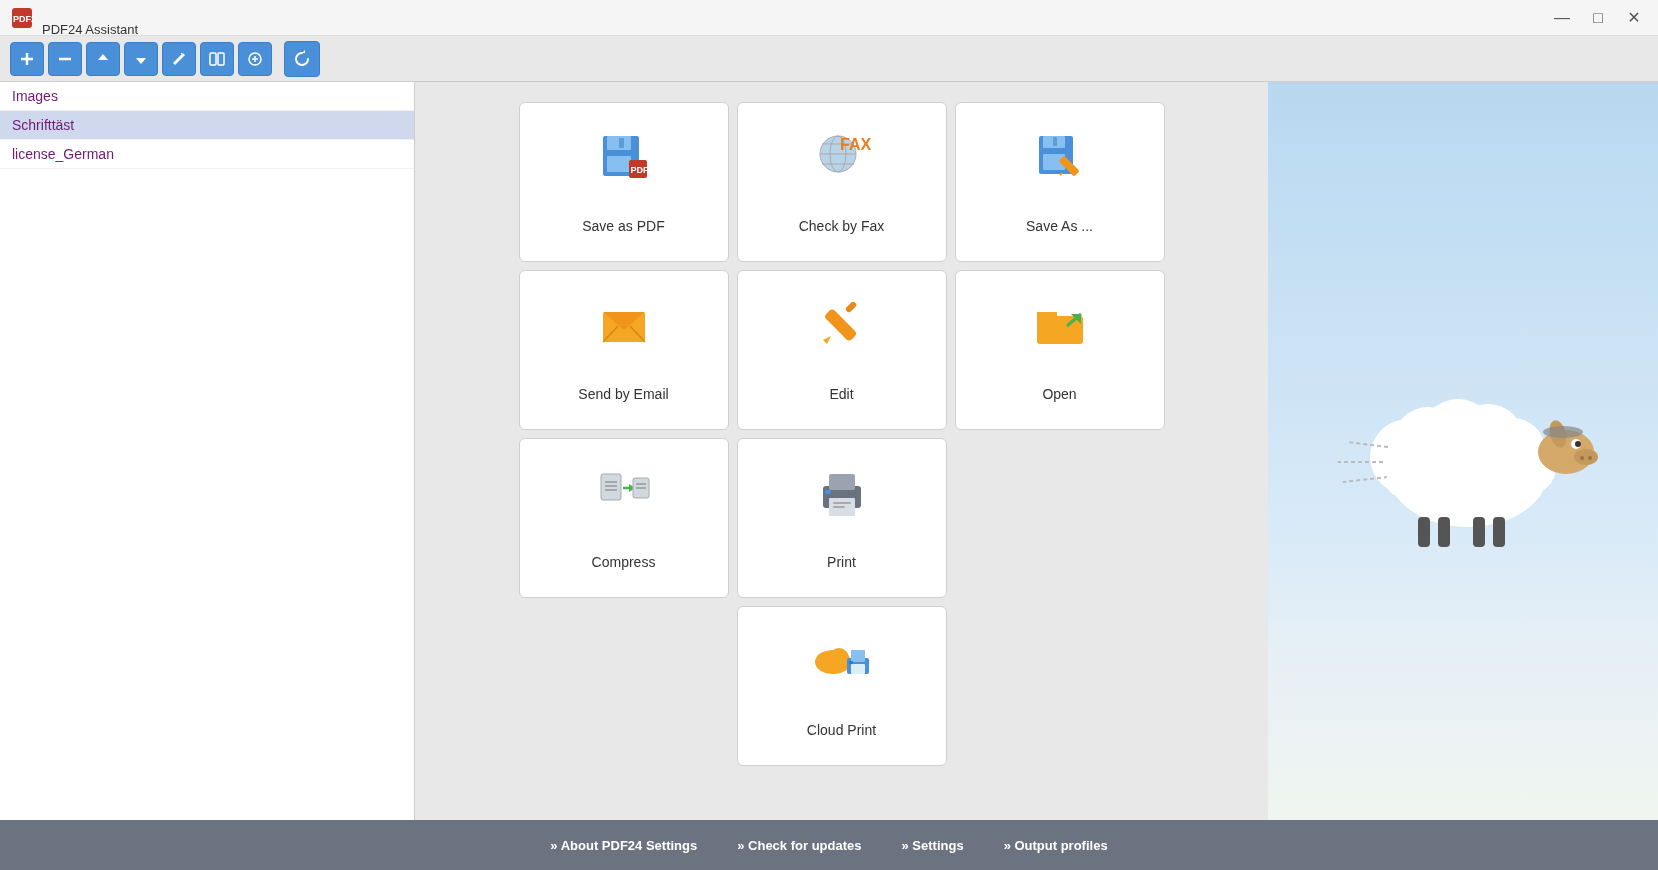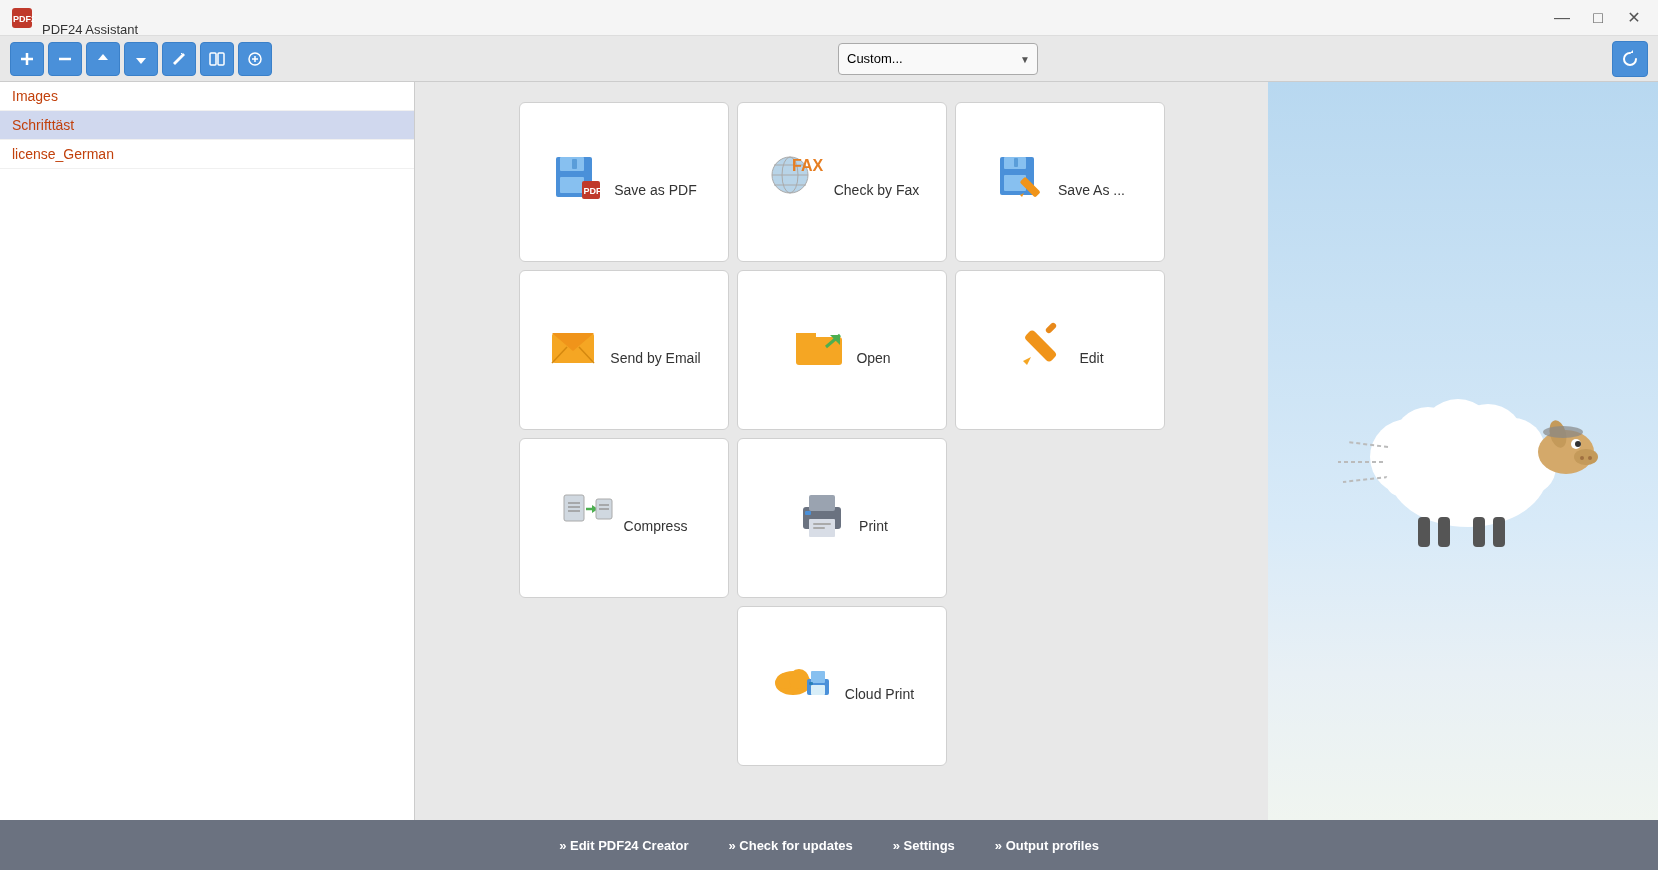--- a/index.html
+++ b/index.html
@@ -136,21 +136,21 @@
       background: white;
       border-right: 1px solid #ccc;
       overflow-y: auto;
       flex-shrink: 0;
     }
     .filelist-item {
       padding: 6px 12px;
       font-size: 14px;
       cursor: pointer;
       border-bottom: 1px solid #f0f0f0;
-      color: #c2410c;
+      color: #701a75;
     }
     .filelist-item.selected { background: #d0d8ee; }
 
     
     .actions-area {
       flex: 1;
       background: #e8e8e8;
       display: flex;
       align-items: flex-start;
       justify-content: center;
@@ -163,20 +163,21 @@
       grid-template-rows: auto;
       gap: 8px;
     }
     .action-tile {
       background: white;
       border: 1px solid #d0d0d0;
       border-radius: 6px;
       width: 210px;
       height: 160px;
       display: flex;
+      flex-direction: column;
       align-items: center;
       justify-content: center;
       cursor: pointer;
       transition: background 0.15s;
       gap: 10px;
     }
     .action-tile .tile-icon {
       font-size: 48px;
       line-height: 1;
     }
@@ -278,27 +279,20 @@
       <rect x="9" y="2" width="6" height="12" rx="1" stroke="white" stroke-width="1.5"></rect>
     </svg>
   </div>
   <div class="toolbar-btn" title="Combine">
     <svg width="16" height="16" viewBox="0 0 16 16" fill="none">
       <circle cx="8" cy="8" r="6" stroke="white" stroke-width="1.5"></circle>
       <path d="M5 8h6M8 5v6" stroke="white" stroke-width="1.5"></path>
     </svg>
   </div>
 
-  <div class="profile-selector-wrap">
-    <div class="profile-selector-container">
-      <select class="profile-selector">
-        <option>Custom...</option>
-      </select>
-    </div>
-  </div>
 
   <div class="refresh-btn">
     <svg width="18" height="18" viewBox="0 0 18 18" fill="none">
       <path d="M15 9A6 6 0 1 1 9 3" stroke="white" stroke-width="2" stroke-linecap="round"></path>
       <path d="M9 3l3-3v3H9z" fill="white"></path>
     </svg>
   </div>
 </div>
 
 <div class="main">
@@ -369,40 +363,40 @@
             <line x1="48" y1="44" x2="33" y2="28" stroke="#d4880f" stroke-width="1.5"></line>
           </svg>
         </div>
         <div class="tile-label">Send by Email</div>
       </div>
 
       <div class="action-tile">
         <div class="tile-icon">
           <svg width="54" height="54" viewBox="0 0 54 54">
 
-            <rect x="4" y="18" width="46" height="28" rx="3" fill="#f5a623"></rect>
-            <rect x="4" y="14" width="20" height="8" rx="2 2 0 0" fill="#f5a623"></rect>
-
-            <polygon points="38,16 48,16 48,26" fill="#4caf50"></polygon>
-            <line x1="34" y1="28" x2="48" y2="16" stroke="#4caf50" stroke-width="3"></line>
-          </svg>
-        </div>
-        <div class="tile-label">Open</div>
-      </div>
-
-      <div class="action-tile">
-        <div class="tile-icon">
-          <svg width="54" height="54" viewBox="0 0 54 54">
-
             <rect x="20" y="8" width="12" height="36" rx="4" transform="rotate(-45 27 27)" fill="#f0941a"></rect>
             <polygon points="8,42 12,46 16,38" fill="#f5a623"></polygon>
             <rect x="30" y="6" width="12" height="6" rx="3" transform="rotate(-45 36 9)" fill="#e8891a"></rect>
           </svg>
         </div>
         <div class="tile-label">Edit</div>
+      </div>
+
+      <div class="action-tile">
+        <div class="tile-icon">
+          <svg width="54" height="54" viewBox="0 0 54 54">
+
+            <rect x="4" y="18" width="46" height="28" rx="3" fill="#f5a623"></rect>
+            <rect x="4" y="14" width="20" height="8" rx="2 2 0 0" fill="#f5a623"></rect>
+
+            <polygon points="38,16 48,16 48,26" fill="#4caf50"></polygon>
+            <line x1="34" y1="28" x2="48" y2="16" stroke="#4caf50" stroke-width="3"></line>
+          </svg>
+        </div>
+        <div class="tile-label">Open</div>
       </div>
 
 
       <div class="action-tile">
         <div class="tile-icon">
           <svg width="54" height="54" viewBox="0 0 54 54">
 
             <rect x="4" y="8" width="20" height="26" rx="2" fill="#d0d8e0" stroke="#aaa" stroke-width="1"></rect>
             <line x1="8" y1="16" x2="20" y2="16" stroke="#999" stroke-width="1.5"></line>
             <line x1="8" y1="20" x2="20" y2="20" stroke="#999" stroke-width="1.5"></line>
@@ -497,17 +491,17 @@
 
           <circle cx="72" cy="110" r="14" fill="white"></circle>
         </g>
       </svg>
     </div>
   </div>
 
 </div>
 
 <div class="footer">
-  <a class="footer-link" href="#">Edit PDF24 Creator</a>
+  <a class="footer-link" href="#">About PDF24 Settings</a>
   <a class="footer-link" href="#">Check for updates</a>
   <a class="footer-link" href="#">Settings</a>
   <a class="footer-link" href="#">Output profiles</a>
 </div>
 
 </body></html>

